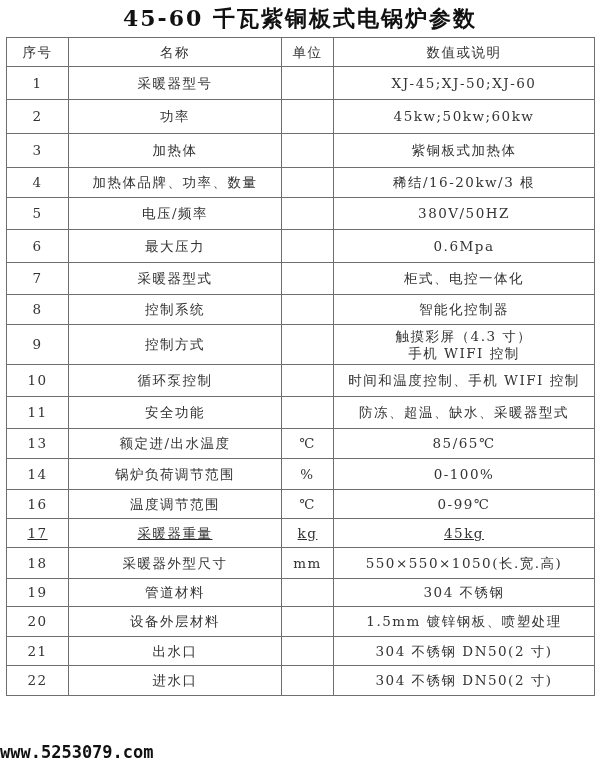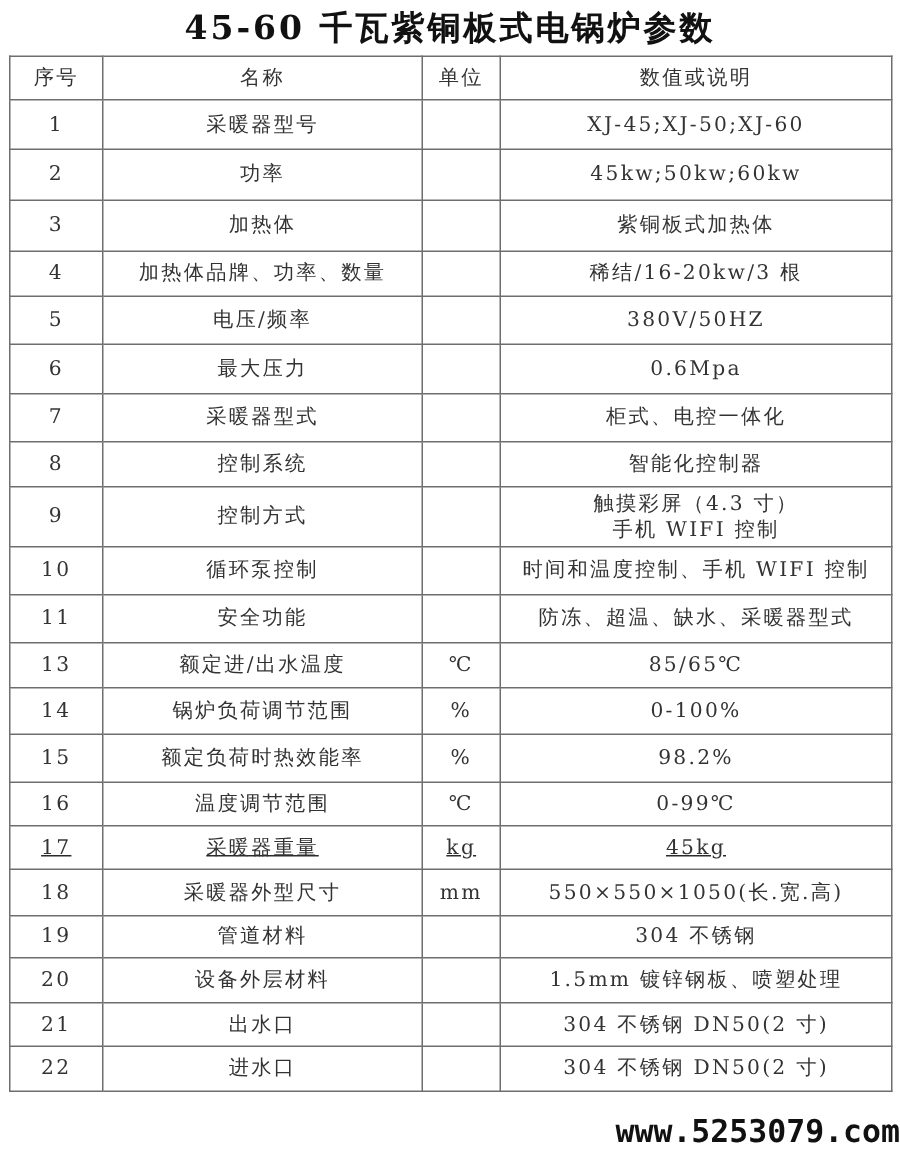--- a/index.html
+++ b/index.html
@@ -10,22 +10,22 @@
            font-family: "DejaVu Serif", serif; }
   table.params { position: absolute; left: 6px; top: 37px; width: 588px;
                  border-collapse: collapse; table-layout: fixed; padding-left: 40px; }
   table.params td, table.params th {
     border: 1.5px solid #6e6e6e; text-align: center; vertical-align: middle;
     font-size: 13.5px; font-weight: normal; padding: 0 2px; line-height: 17px;
     letter-spacing: 1.5px; color: #333;
   }
   table.params th { height: 28px; }
   col.c-no { width: 62px; } col.c-name { width: 213px; } col.c-unit { width: 52px; } col.c-val { width: 261px; }
-  .watermark { position: absolute; left: 0; top: 742px; width: 600px; text-align: right;
-               font-family: "DejaVu Sans Mono", monospace; font-weight: bold; font-size: 21px;
+  .watermark { position: absolute; left: 0; top: 742px; width: 600px; text-align: left;
+               font-family: "DejaVu Sans Mono", monospace; font-weight: bold; font-size: 17px;
                color: #111; letter-spacing: 0px; }
   .val-line { display: block; }
 </style>
 </head>
 <body>
 
 <div class="title">45-60 千瓦紫铜板式电锅炉参数</div>
 
 <table class="params">
   <colgroup>
@@ -117,26 +117,20 @@
         <td>额定进/出水温度</td>
         <td>℃</td>
         <td>85/65℃</td>
       </tr>
       <tr style="height: 31px;">
         <td>14</td>
         <td>锅炉负荷调节范围</td>
         <td>%</td>
         <td>0-100%</td>
       </tr>
-      <tr style="height: 32px;">
-        <td>15</td>
-        <td>额定负荷时热效能率</td>
-        <td>%</td>
-        <td>98.2%</td>
-      </tr>
       <tr style="height: 29px;">
         <td>16</td>
         <td>温度调节范围</td>
         <td>℃</td>
         <td>0-99℃</td>
       </tr>
       <tr style="height: 29px; text-decoration: underline;">
         <td>17</td>
         <td>采暖器重量</td>
         <td>kg</td>

